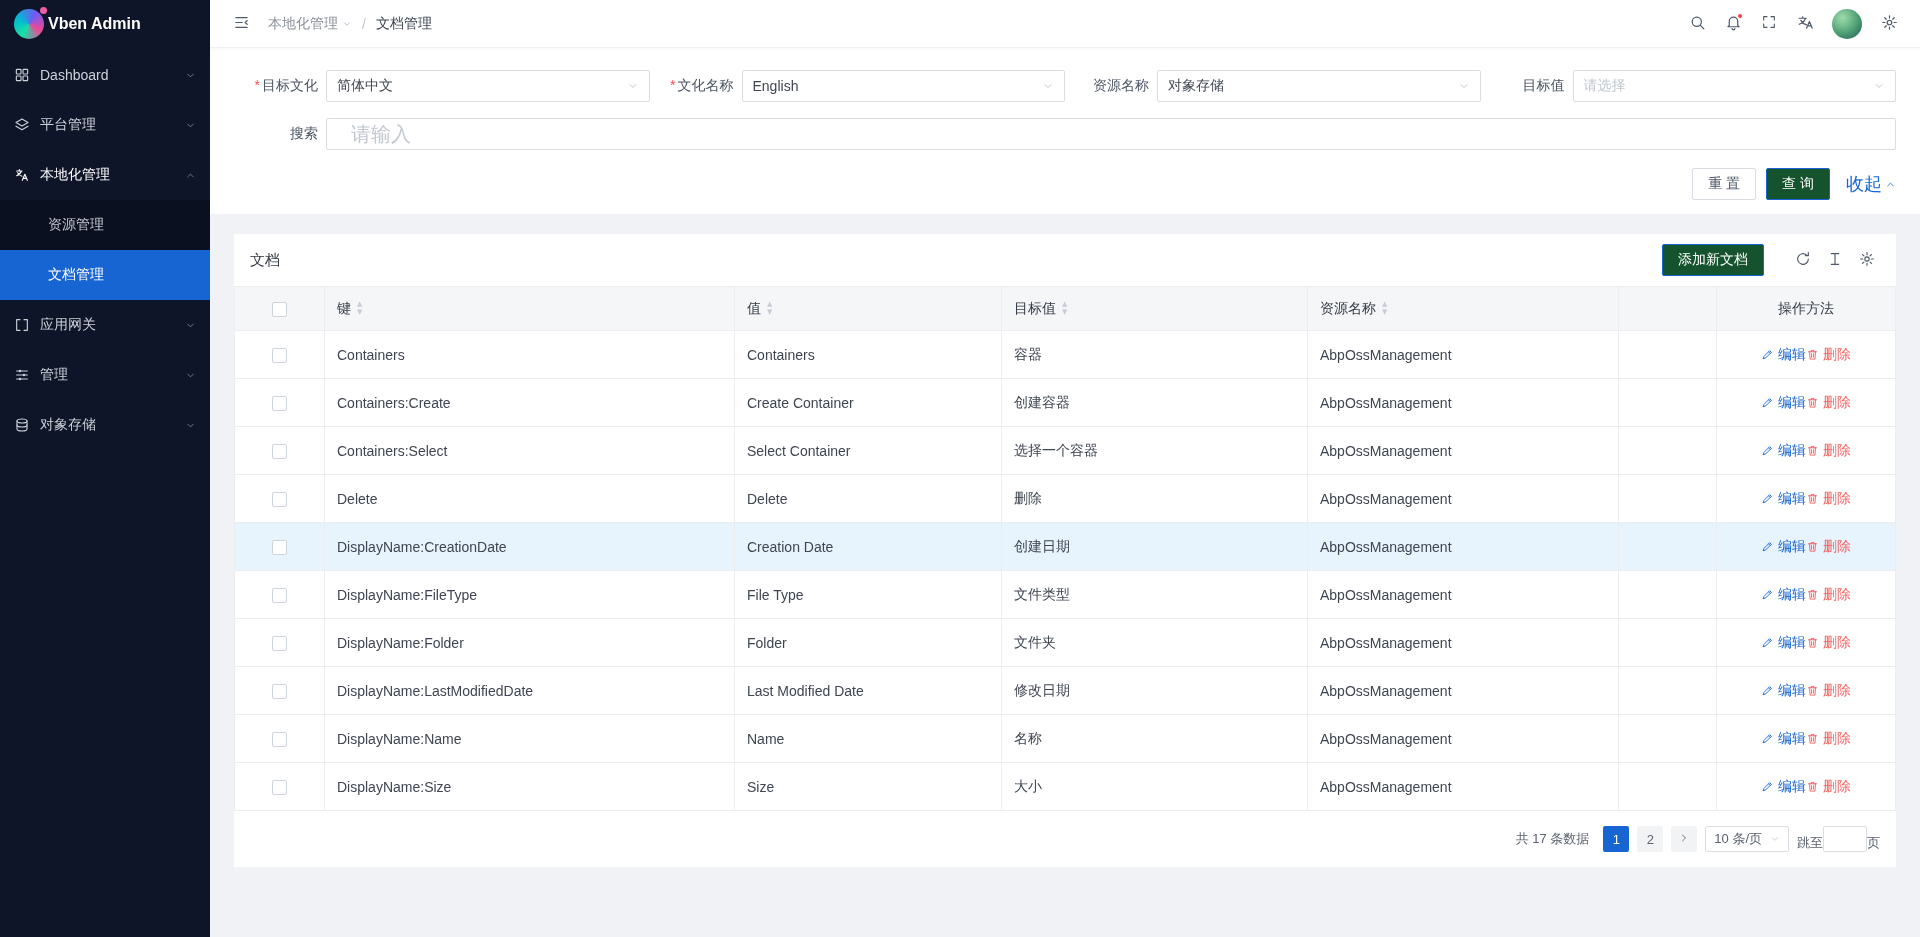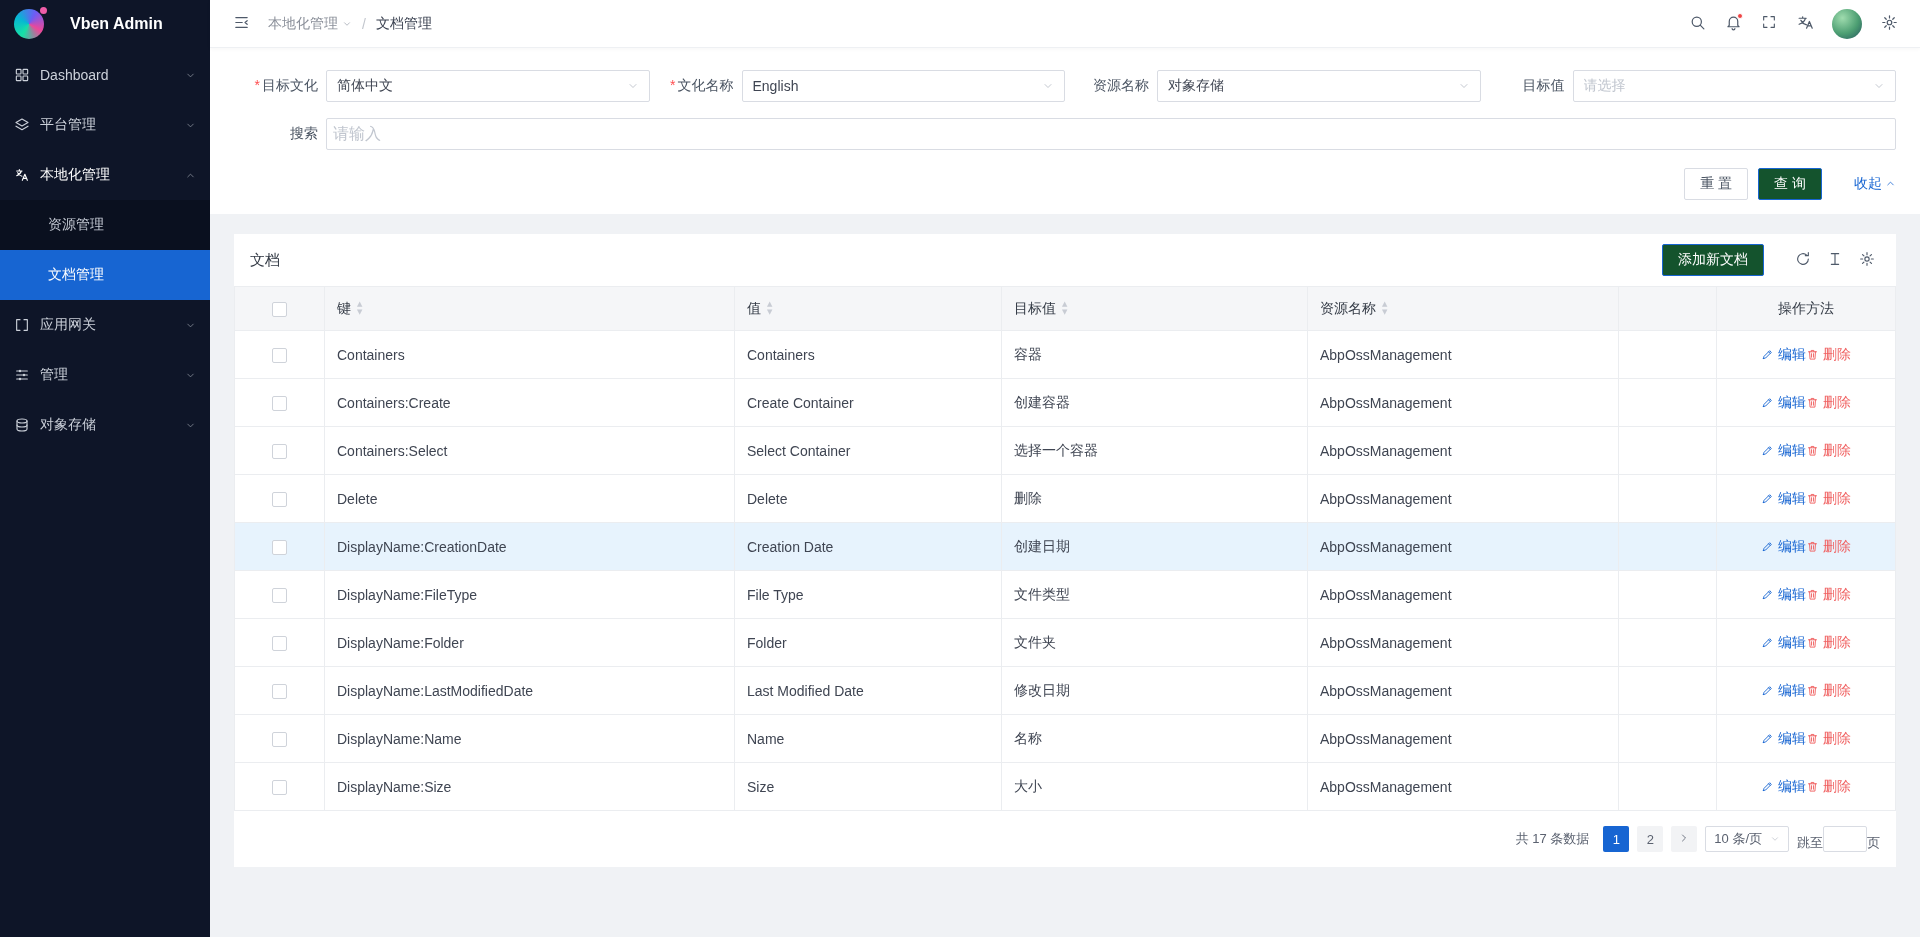--- a/index.html
+++ b/index.html
@@ -7,21 +7,21 @@
   body {
     font-family: "Liberation Sans", "DejaVu Sans", sans-serif;
     font-size: 14px;
     color: #3f4552;
     background: #f0f2f5;
   }
   .app { width: 1920px; height: 937px; display: flex; overflow: hidden; background: #f0f2f5; }
 
   
   .sidebar { width: 210px; flex-shrink: 0; background: #0e1528; display: flex; flex-direction: column; }
-  .logo { height: 48px; display: flex; align-items: center; gap: 26px; padding: 0 14px; cursor: pointer; }
+  .logo { height: 48px; display: flex; align-items: center; gap: 4px; padding: 0 14px; cursor: pointer; }
   .logo-badge { width: 30px; height: 30px; border-radius: 50%; flex-shrink: 0; position: relative;
     background: conic-gradient(from 210deg, #17e0a5, #06b6d4, #6d5cf5, #ec4899, #17e0a5); }
   .logo-badge::after { content: ""; position: absolute; top: -2px; right: -3px; width: 7px; height: 7px;
     border-radius: 50%; background: #ef5da8; }
   .logo-text { color: #fff; font-weight: bold; font-size: 16px; white-space: nowrap; }
   .menu { flex: 1; padding-top: 2px; }
   .menu-item { height: 50px; display: flex; align-items: center; gap: 10px; padding: 0 14px;
     color: #ccd1da; font-size: 14px; cursor: pointer; }
   .menu-item .mi-ico { display: flex; align-items: center; color: #ccd1da; }
   .menu-item .label { flex: 1; white-space: nowrap; overflow: hidden; }
@@ -57,30 +57,30 @@
   .filter-grid { display: grid; grid-template-columns: repeat(4, 1fr); row-gap: 16px; }
   .f-item { display: flex; align-items: center; min-width: 0; }
   .f-item.wide { grid-column: 1 / -1; }
   .f-label { flex: 0 0 92px; text-align: right; padding-right: 8px; color: #4b5563; white-space: nowrap; }
   .star { color: #ff4d4f; margin-right: 2px; }
   .select { flex: 1; min-width: 0; height: 32px; border: 1px solid #d9dce3; border-radius: 2px; background: #fff;
     display: flex; align-items: center; padding: 0 10px; cursor: pointer; }
   .select .val { flex: 1; color: #3f4552; white-space: nowrap; overflow: hidden; }
   .select .val.placeholder { color: #c1c6cf; }
   .select .chev { color: #b9bec7; display: flex; }
-  .input { flex: 1; min-width: 0; height: 32px; border: 1px solid #d9dce3; border-radius: 2px; padding: 0 6px;
-    font-size: 16px; color: #3f4552; outline: none; font-family: inherit; }
+  .input { flex: 1; min-width: 0; height: 32px; border: 1px solid #d9dce3; border-radius: 2px; padding: 0 24px;
+    font-size: 20px; color: #3f4552; outline: none; font-family: inherit; }
   .input::placeholder { color: #c1c6cf; }
   .filter-actions { display: flex; justify-content: flex-end; align-items: center; gap: 10px; margin-top: 18px; }
   .btn { height: 32px; padding: 0 15px; border-radius: 2px; font-size: 14px; display: inline-flex; align-items: center;
     justify-content: center; cursor: pointer; border: 1px solid #d9dce3; background: #fff; color: #4b5563;
     font-family: inherit; white-space: nowrap; }
   .btn-primary { background: #14532d; border-color: #1765d2; color: #fff; }
   .link-collapse { color: #1765d2; display: inline-flex; align-items: center; gap: 3px; cursor: pointer;
-    margin-left: 22px; font-size: 14px; }
+    margin-left: 6px; font-size: 18px; }
 
   
   .table-card { background: #fff; margin: 20px 24px 0; }
   .table-toolbar { height: 52px; display: flex; align-items: center; padding: 0 16px; }
   .table-title { font-size: 15px; color: #333a45; }
   .toolbar-right { margin-left: auto; display: flex; align-items: center; }
   .tool-icons { display: flex; align-items: center; gap: 6px; margin-left: 26px; color: #565d6a; }
   .icon-btn.sm { width: 26px; height: 26px; }
 
   table.grid { width: 100%; border-collapse: collapse; table-layout: fixed; }

